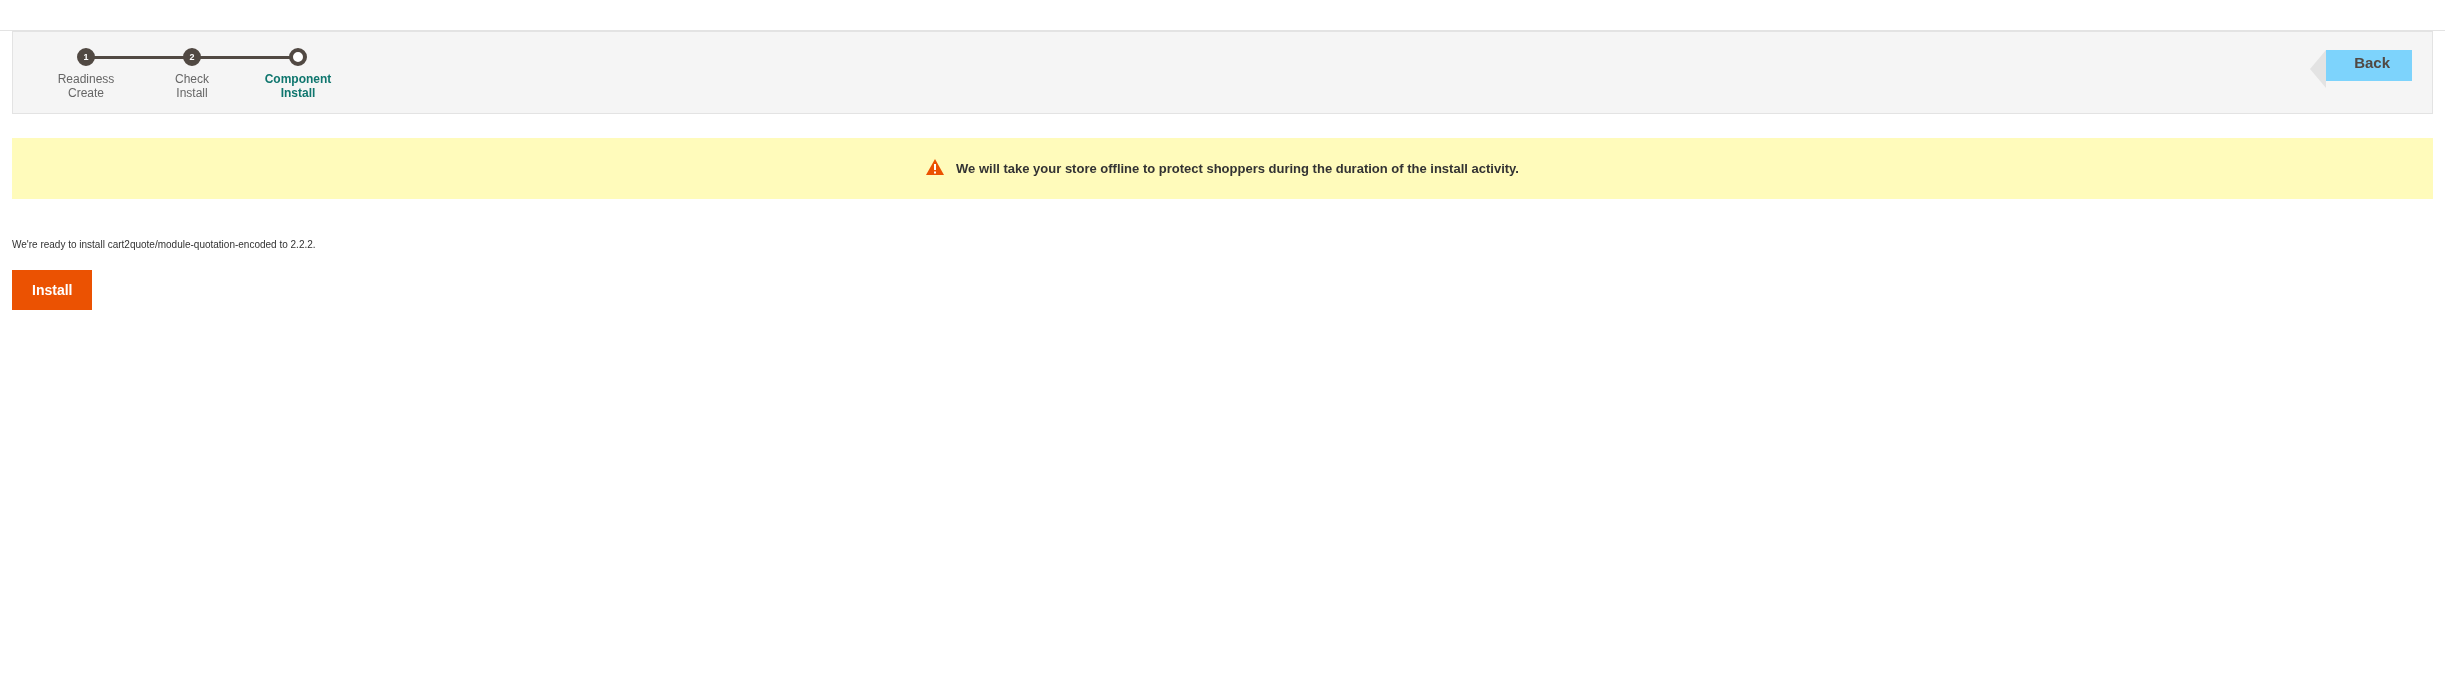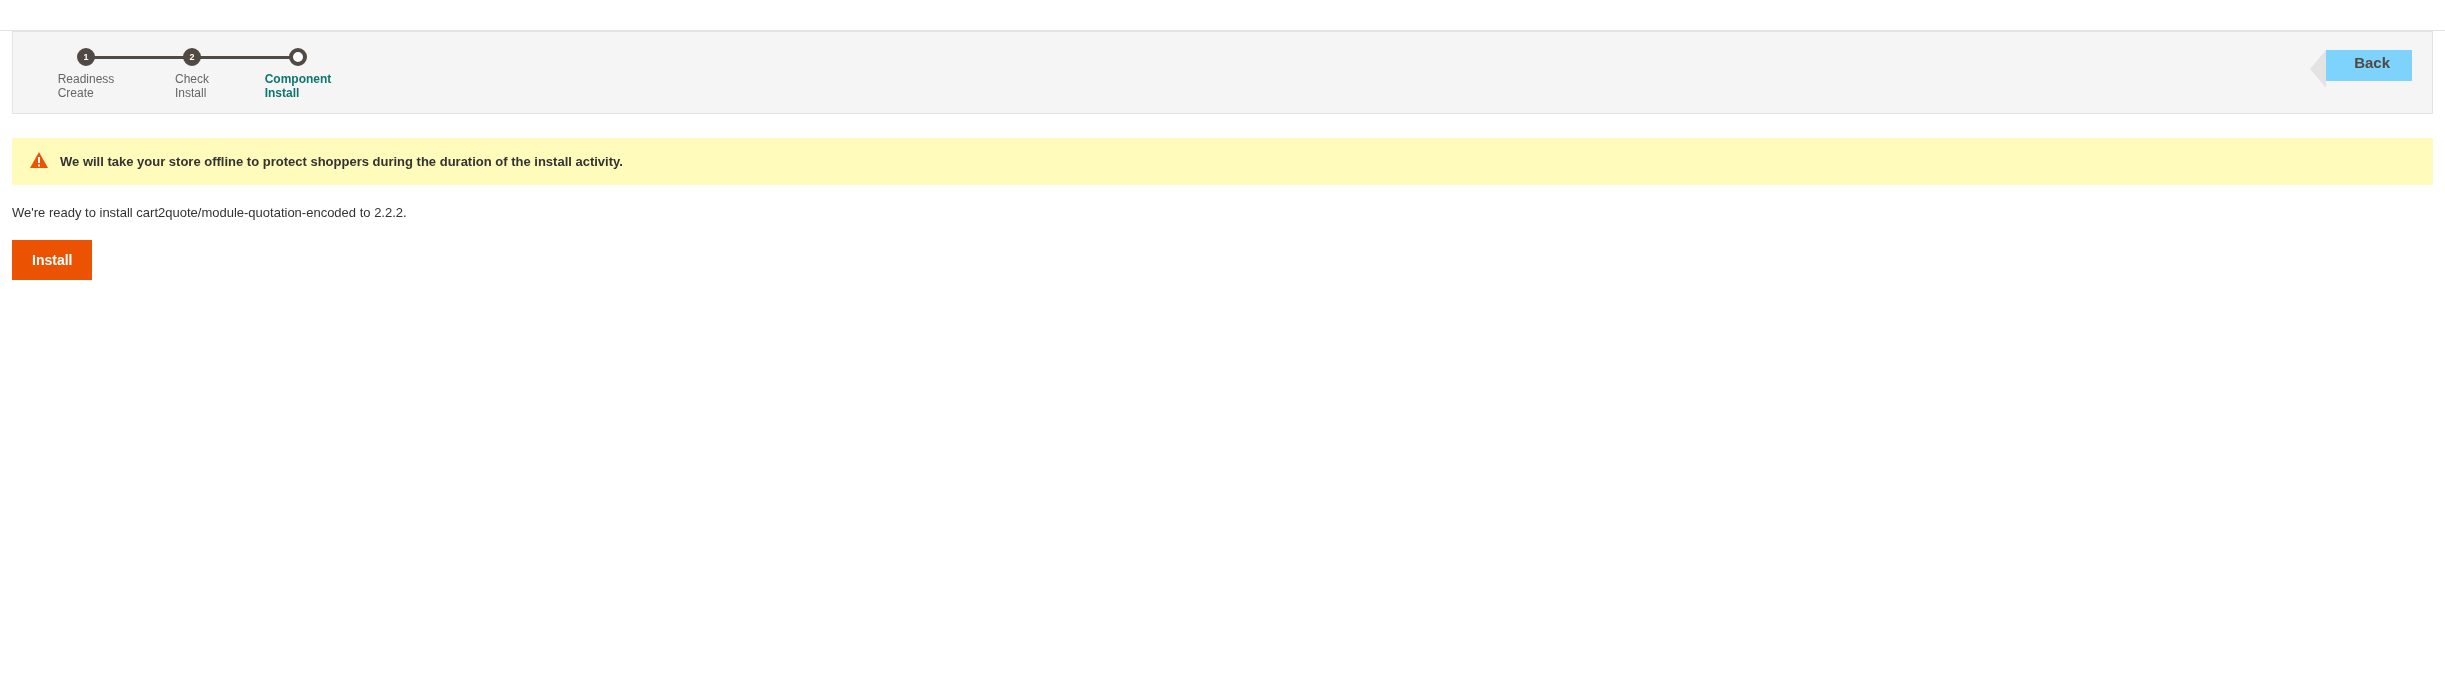--- a/index.html
+++ b/index.html
@@ -67,20 +67,21 @@
       top: 8px;
       left: 50%;
       width: 106px;
       height: 3px;
       background: #514943;
       z-index: 1;
     }
     .step-label {
       margin-top: 6px;
       font-size: 12px;
+      text-align: center;
       color: #666;
       line-height: 1.2;
     }
     .step-label.active {
       color: #0f766e;
       font-weight: 600;
     }
     .back-button {
       background: #7dd3fc;
       border: none;
@@ -107,36 +108,37 @@
       padding: 24px 12px 0 12px;
     }
     .page-title {
       font-size: 28px;
       font-weight: 400;
       color: #41362f;
       margin-bottom: 22px;
     }
     .alert-box {
       background: #fffbbb;
-      padding: 14px 18px;
+      padding: 21px 18px;
       display: flex;
       align-items: center;
-      margin-bottom: 20px;
+      margin-bottom: 40px;
+      justify-content: center;
     }
     .alert-icon {
       flex-shrink: 0;
       margin-right: 12px;
     }
     .alert-text {
       font-size: 13px;
       font-weight: 700;
       color: #333;
     }
     .ready-text {
-      font-size: 13px;
+      font-size: 10px;
       color: #333;
       margin-bottom: 20px;
     }
     .install-button {
       background: #eb5202;
       color: #fff;
       border: none;
       padding: 12px 20px;
       font-size: 14px;
       font-weight: 600;

